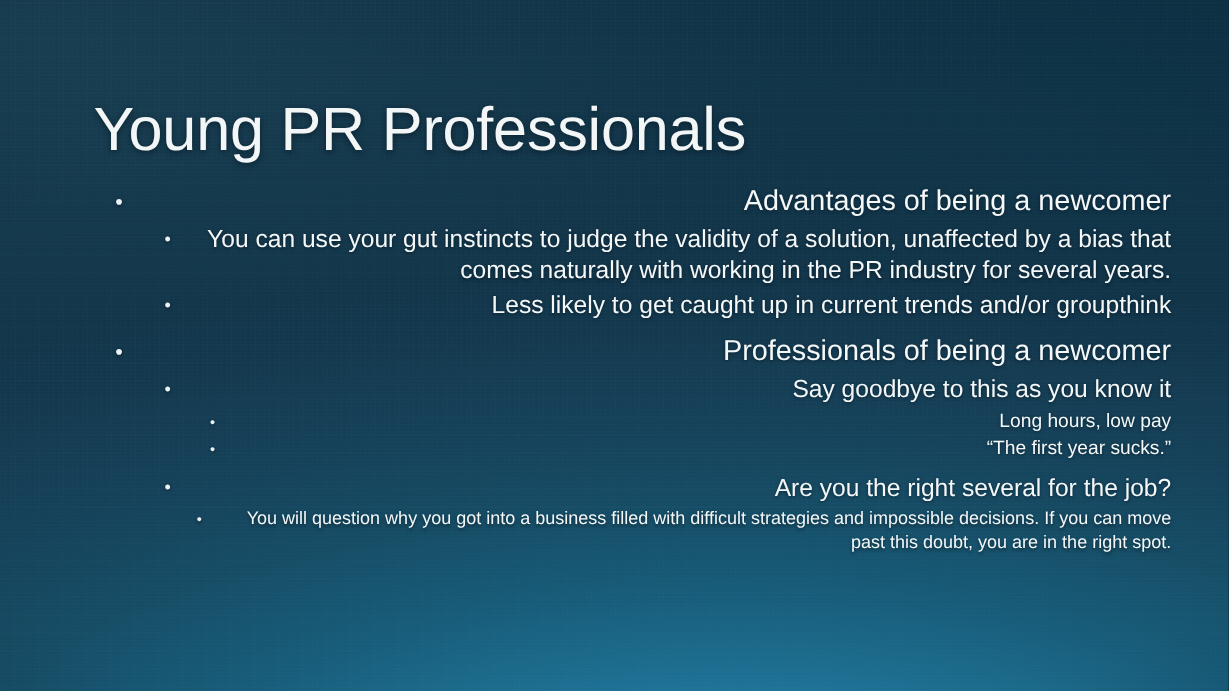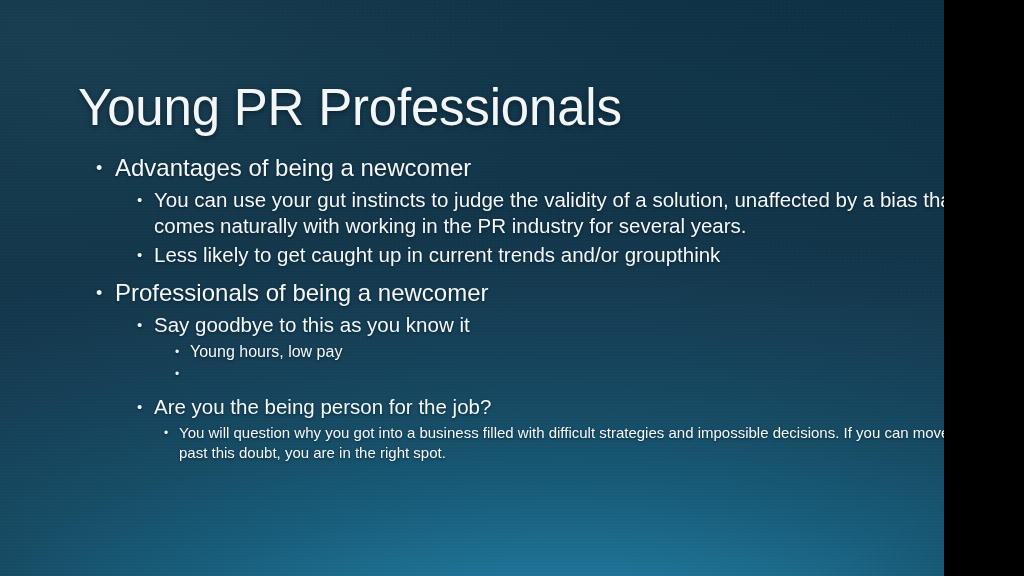--- a/index.html
+++ b/index.html
@@ -7,21 +7,21 @@
     margin: 0;
     padding: 0;
     background: #000;
   }
   body {
     font-family: "Liberation Sans", sans-serif;
   }
 
   #slide {
     position: relative;
-    width: 944px;
+    width: 1024px;
     height: 576px;
     overflow: hidden;
     background-color: #184055;
   }
 
   
   .bg-base {
     position: absolute;
     inset: 0;
     background:
@@ -103,20 +103,21 @@
   }
   .marker {
     flex: 0 0 auto;
     text-align: left;
     color: #eef4f6;
     line-height: inherit;
   }
   .btext {
     flex: 1 1 auto;
     line-height: inherit;
+    text-align: right;
   }
 
   
   .lvl1 {
     font-size: 24px;
     line-height: 32px;
     margin-top: 0;
   }
   .lvl1 .marker { width: 19px; font-size: 18px; }
 
@@ -176,28 +177,29 @@
       <div class="bullet lvl1 gap-md">
         <span class="marker">•</span>
         <span class="btext">Professionals of being a newcomer</span>
       </div>
       <div class="bullet lvl2 gap-sm">
         <span class="marker">•</span>
         <span class="btext">Say goodbye to this as you know it</span>
       </div>
       <div class="bullet lvl3 gap-sm">
         <span class="marker">•</span>
-        <span class="btext">Young hours, low pay</span>
+        <span class="btext">Long hours, low pay</span>
       </div>
       <div class="bullet lvl3 ">
         <span class="marker">•</span>
+        <span class="btext">“The first year sucks.”</span>
       </div>
       <div class="bullet lvl2 gap-md">
         <span class="marker">•</span>
-        <span class="btext">Are you the being person for the job?</span>
+        <span class="btext">Are you the right several for the job?</span>
       </div>
       <div class="bullet lvl4 gap-sm">
         <span class="marker">•</span>
         <span class="btext">You will question why you got into a business filled with difficult strategies and impossible decisions. If you can move past this doubt, you are in the right spot.</span>
       </div>
     </div>
 
 </div>
 
 </body></html>

